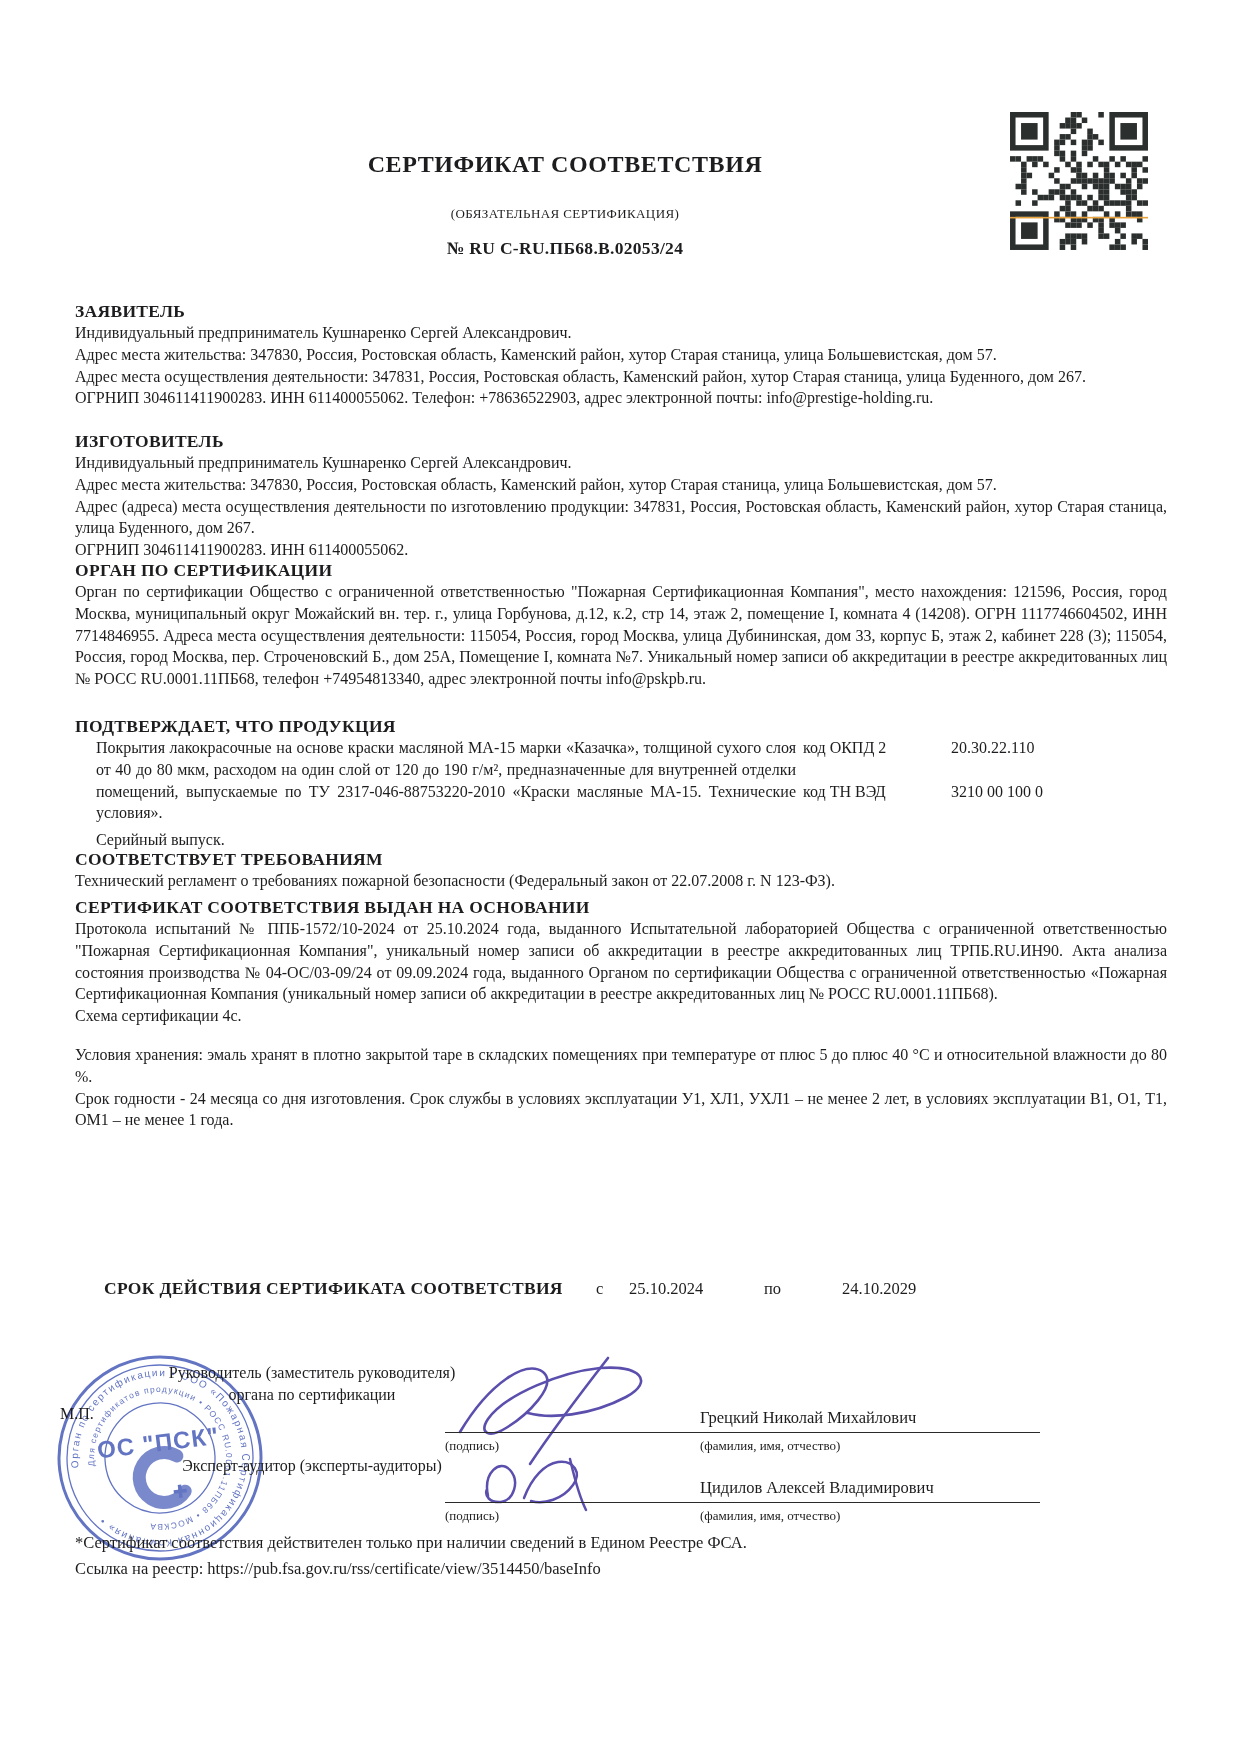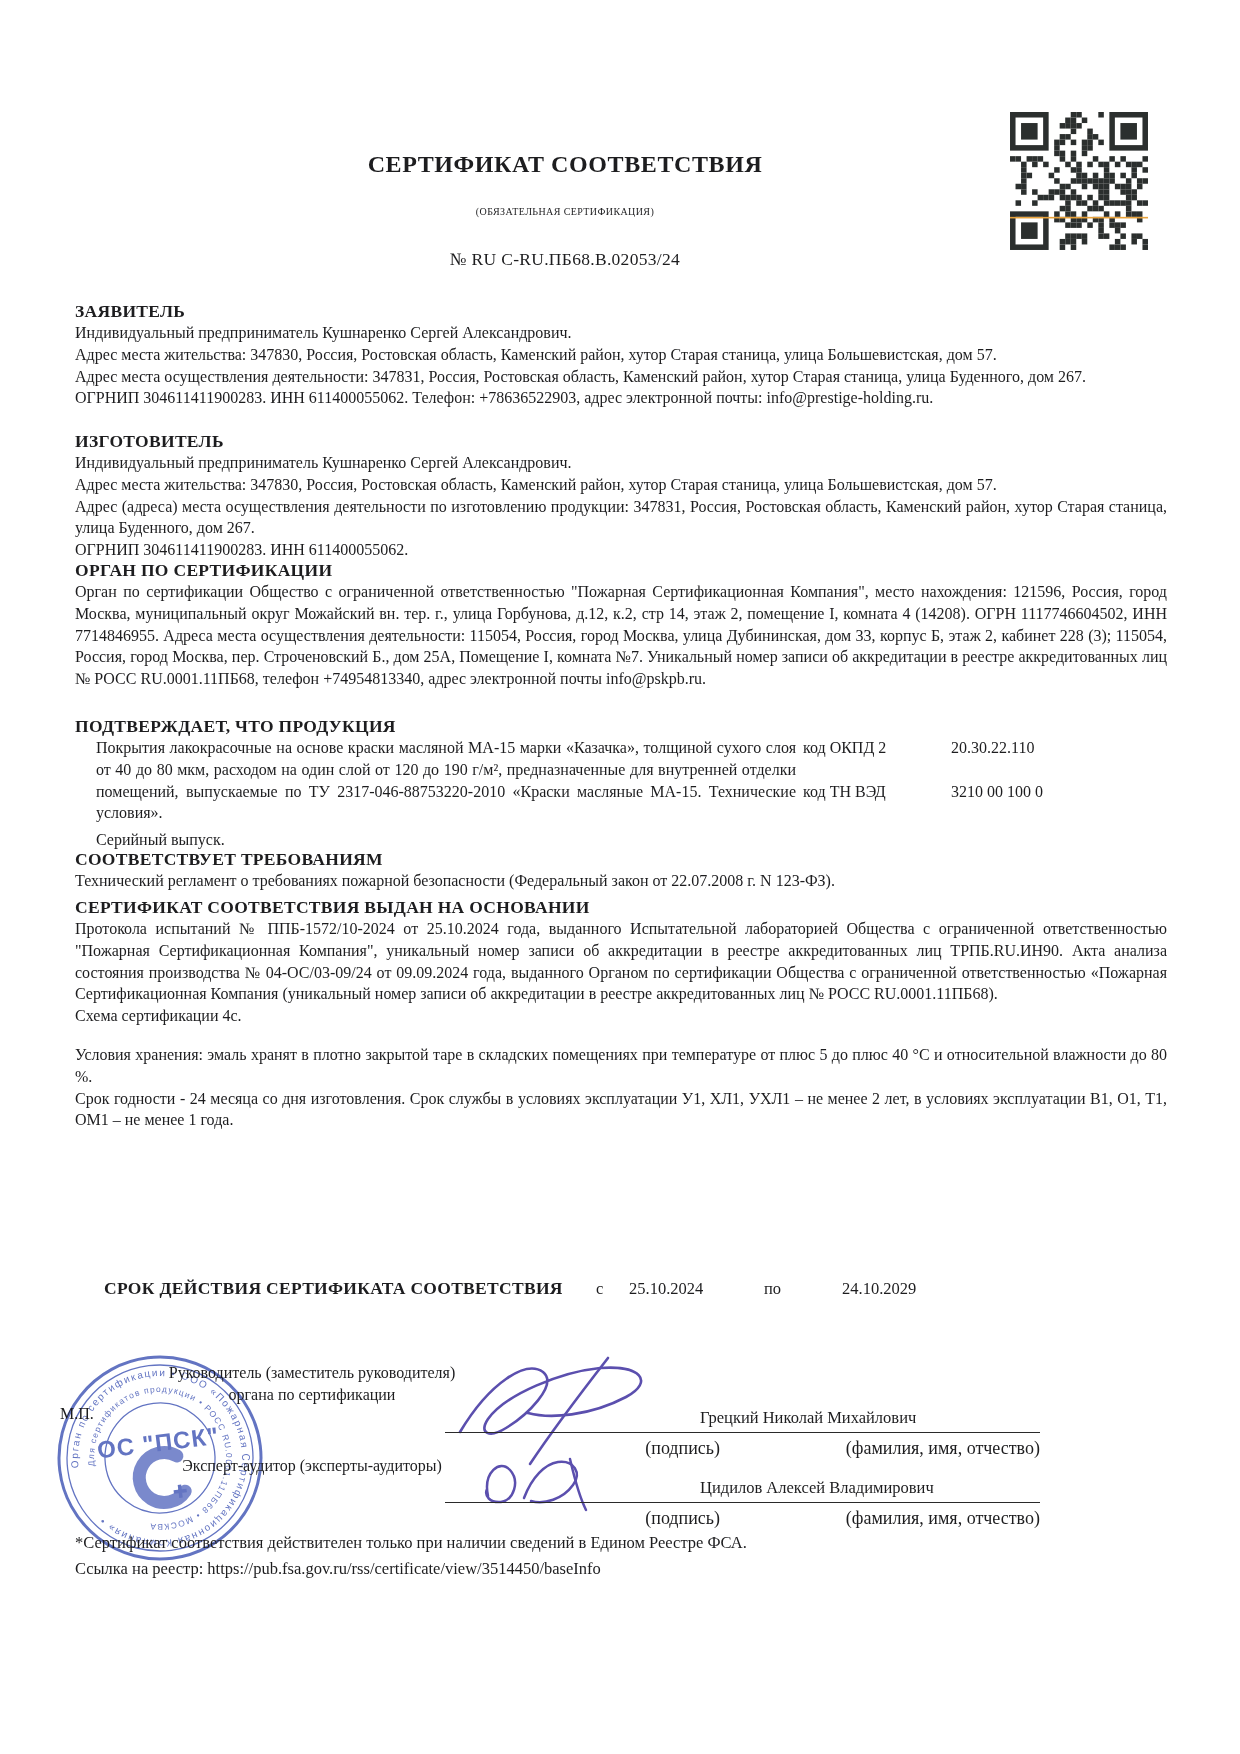--- a/index.html
+++ b/index.html
@@ -2,41 +2,41 @@
 <html><head>
 <meta charset="utf-8">
 <style>
   html,body{margin:0;padding:0;background:#ffffff;}
   .page{
     position:relative;width:1240px;height:1754px;background:#fff;
     font-family:"Liberation Serif","DejaVu Serif",serif;color:#1d1d1f;overflow:hidden;
   }
   .doc-head{position:absolute;left:75px;top:150px;width:980px;text-align:center;}
   .doc-title{font-size:24px;font-weight:bold;letter-spacing:.6px;line-height:28px;}
-  .doc-subtitle{margin-top:28px;font-size:10px;letter-spacing:.4px;}
-  .doc-number{margin-top:32px;font-size:17.5px;font-weight:normal;letter-spacing:.3px;}
+  .doc-subtitle{margin-top:28px;font-size:13px;letter-spacing:.4px;}
+  .doc-number{margin-top:16px;font-size:17.5px;font-weight:bold;letter-spacing:.3px;}
   .qr{position:absolute;left:1010px;top:112px;width:138px;height:146px;}
   .qr svg{display:block}
   .sec{position:absolute;left:75px;width:1092px;}
   .hdr{font-size:17.5px;font-weight:bold;margin:0;line-height:22px;letter-spacing:.3px;}
   .line{font-size:16px;line-height:21.8px;margin:0;text-align:justify;}
   .product-wrap{position:relative;margin-left:21px;}
   .product-text{width:700px;}
   .code-label{position:absolute;font-size:16px;line-height:21.8px;left:707px;}
   .code-value{position:absolute;font-size:16px;line-height:21.8px;left:855px;}
   .validity{position:absolute;left:84px;top:1278px;width:1100px;height:26px;}
   .validity .v-head{position:absolute;left:0;top:0;font-size:17.5px;font-weight:bold;letter-spacing:.3px;margin-left:20px;}
   .v-item{position:absolute;top:1px;font-size:16.5px;}
   .signing{position:absolute;left:0;top:0;width:1240px;height:1754px;pointer-events:none;}
   .mp{position:absolute;left:60px;top:1405px;font-size:16px;}
   .role{position:absolute;text-align:center;font-size:16px;line-height:22px;}
   .role-head{left:152px;top:1362px;width:320px;}
   .role-expert{left:152px;top:1455px;width:320px;}
   .sigline{position:absolute;border-bottom:1.6px solid #2a2a2a;height:0;}
-  .caption{position:absolute;font-size:18px;text-align:right;}
+  .caption{position:absolute;font-size:13px;text-align:left;}
   .person{position:absolute;font-size:16.5px;}
   .stamp{position:absolute;left:50px;top:1348px;width:220px;height:220px;color:#4156b5;opacity:.82;transform:rotate(-7deg);}
   .stamp text{fill:#4156b5;font-family:"Liberation Sans","DejaVu Sans",sans-serif;}
   .sig-svg{position:absolute;}
   .footer{position:absolute;left:75px;top:1530px;width:1092px;font-size:16.5px;line-height:26px;}
   .footer p{margin:0;}
 </style>
 </head>
 <body>
 

